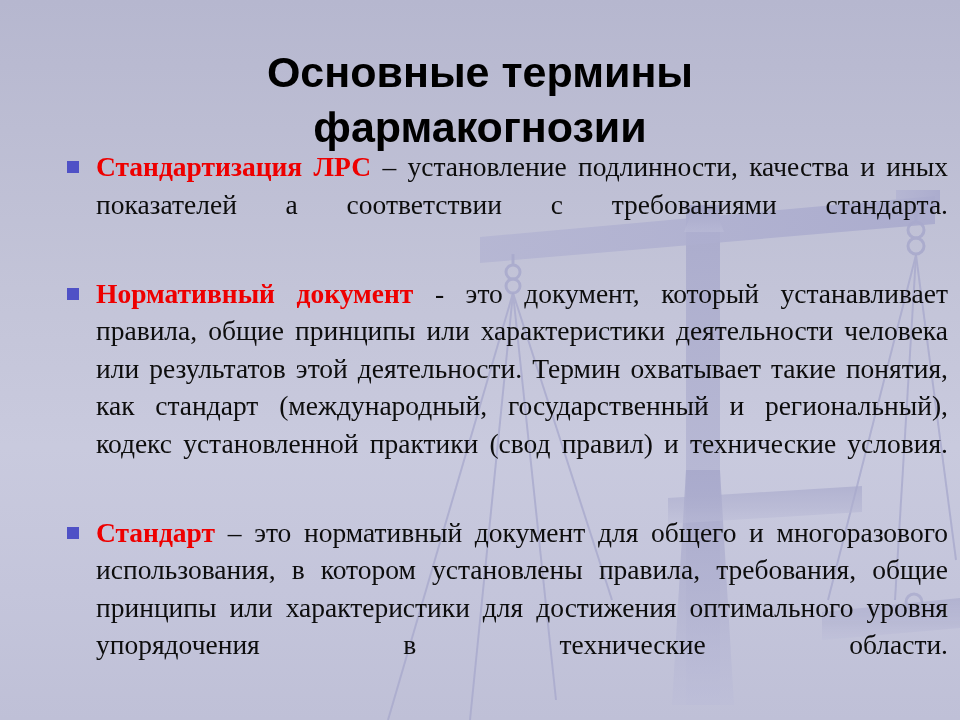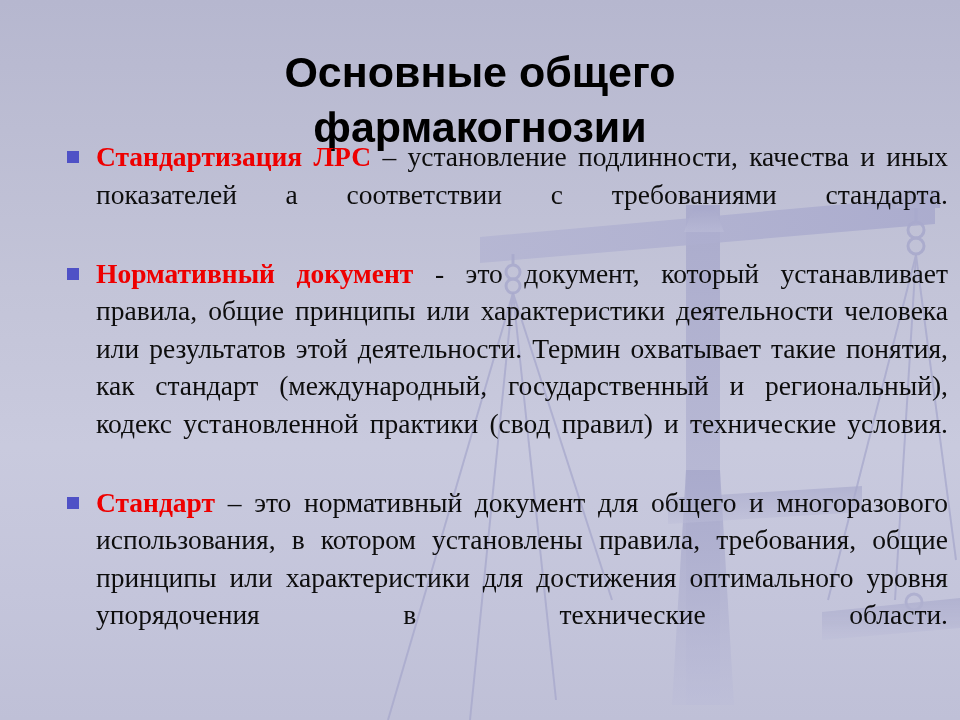--- a/index.html
+++ b/index.html
@@ -62,21 +62,21 @@
     top: 134px;
     width: 886px;
     margin: 0;
     padding: 0;
     list-style: none;
   }
 
   .bullet-item {
     position: relative;
     padding-left: 34px;
-    margin: 4px 0 1px 0;
+    margin: 14px 0 1px 0;
     font-size: 27.5px;
     line-height: 37.5px;
     color: #0d0d0d;
     text-align: justify;
     text-justify: inter-word;
     hyphens: none;
   }
   .bullet-item:last-child {
     margin-bottom: 0;
   }
@@ -166,21 +166,21 @@
         <circle cx="914" cy="602" r="8" fill="none" stroke="#a9aacd" stroke-width="3"></circle>
         <polygon points="822,612 960,598 960,628 822,640" fill="url(#wmFade)"></polygon>
       </g>
 
       <g opacity="0.8">
         <polygon points="668,498 862,486 862,512 668,524" fill="url(#wmFade)"></polygon>
       </g>
     </g>
   </svg>
 
-  <h1 id="title">Основные общего
+  <h1 id="title">Основные термины
 фармакогнозии</h1>
 
   <ul id="body-list">
 
     <li class="bullet-item">
       <span class="bullet-marker"></span><span class="term">Стандартизация ЛРС</span><span class="para-text"> – установление подлинности, качества и иных показателей а соответствии с требованиями стандарта.</span>
     </li>
 
     <li class="bullet-item">
       <span class="bullet-marker"></span><span class="term">Нормативный документ</span><span class="para-text"> - это документ, который устанавливает правила, общие принципы или характеристики деятельности человека или результатов этой деятельности. Термин охватывает такие понятия, как стандарт (международный, государственный и региональный), кодекс установленной практики (свод правил) и технические условия.</span>

